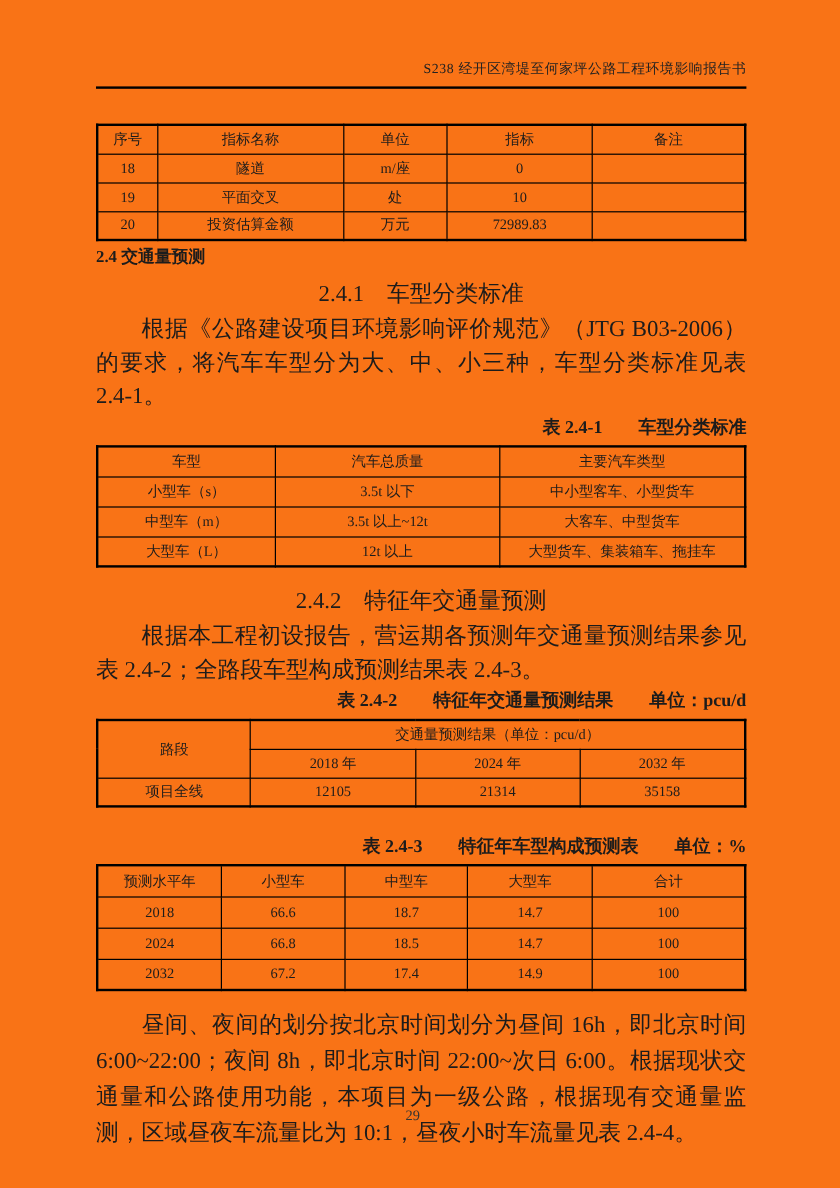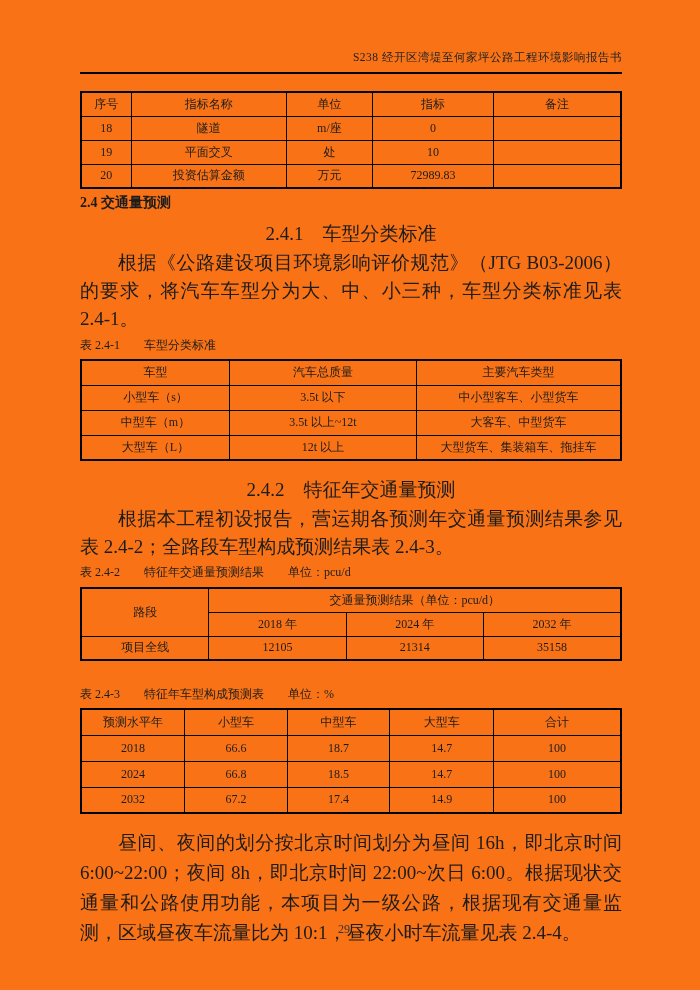--- a/index.html
+++ b/index.html
@@ -42,21 +42,21 @@
     border: 1px solid #000;
     text-align: center;
     vertical-align: middle;
     font-weight: normal;
     font-size: 12px;
     color: #1c1c1c;
     padding: 0 2px;
     overflow: hidden;
     white-space: nowrap;
   }
-  .tbl-indicators { margin-top: 17px; }
+  .tbl-indicators { margin-top: 29px; }
   .tbl-indicators td { height: 24px; }
   .h-24 {
     margin-top: 4px;
     font-size: 14px;
     font-weight: bold;
     line-height: 20px;
   }
   .h-sub {
     margin-top: 11px;
     font-size: 19px;
@@ -67,23 +67,23 @@
     margin-top: 6px;
     font-size: 19px;
     line-height: 28px;
     text-align: justify;
     text-indent: 2em;
     color: #1c1c1c;
   }
   .para-last { line-height: 30px; margin-top: 14px; }
   .tbl-caption {
     margin-top: 3px;
-    text-align: left;
-    font-size: 12px;
-    font-weight: normal;
+    text-align: right;
+    font-size: 15px;
+    font-weight: bold;
     line-height: 18px;
   }
   .cap-241 { margin-top: 3px; }
   .cap-242 { margin-top: 2px; }
   .cap-243 { margin-top: 24px; }
   .tbl-241 { margin-top: 5px; border-radius: 22px; }
   .tbl-241 td { height: 25px; }
   .tbl-242 { margin-top: 6px; }
   .tbl-242 td { height: 24px; }
   .tbl-243 { margin-top: 5px; }

